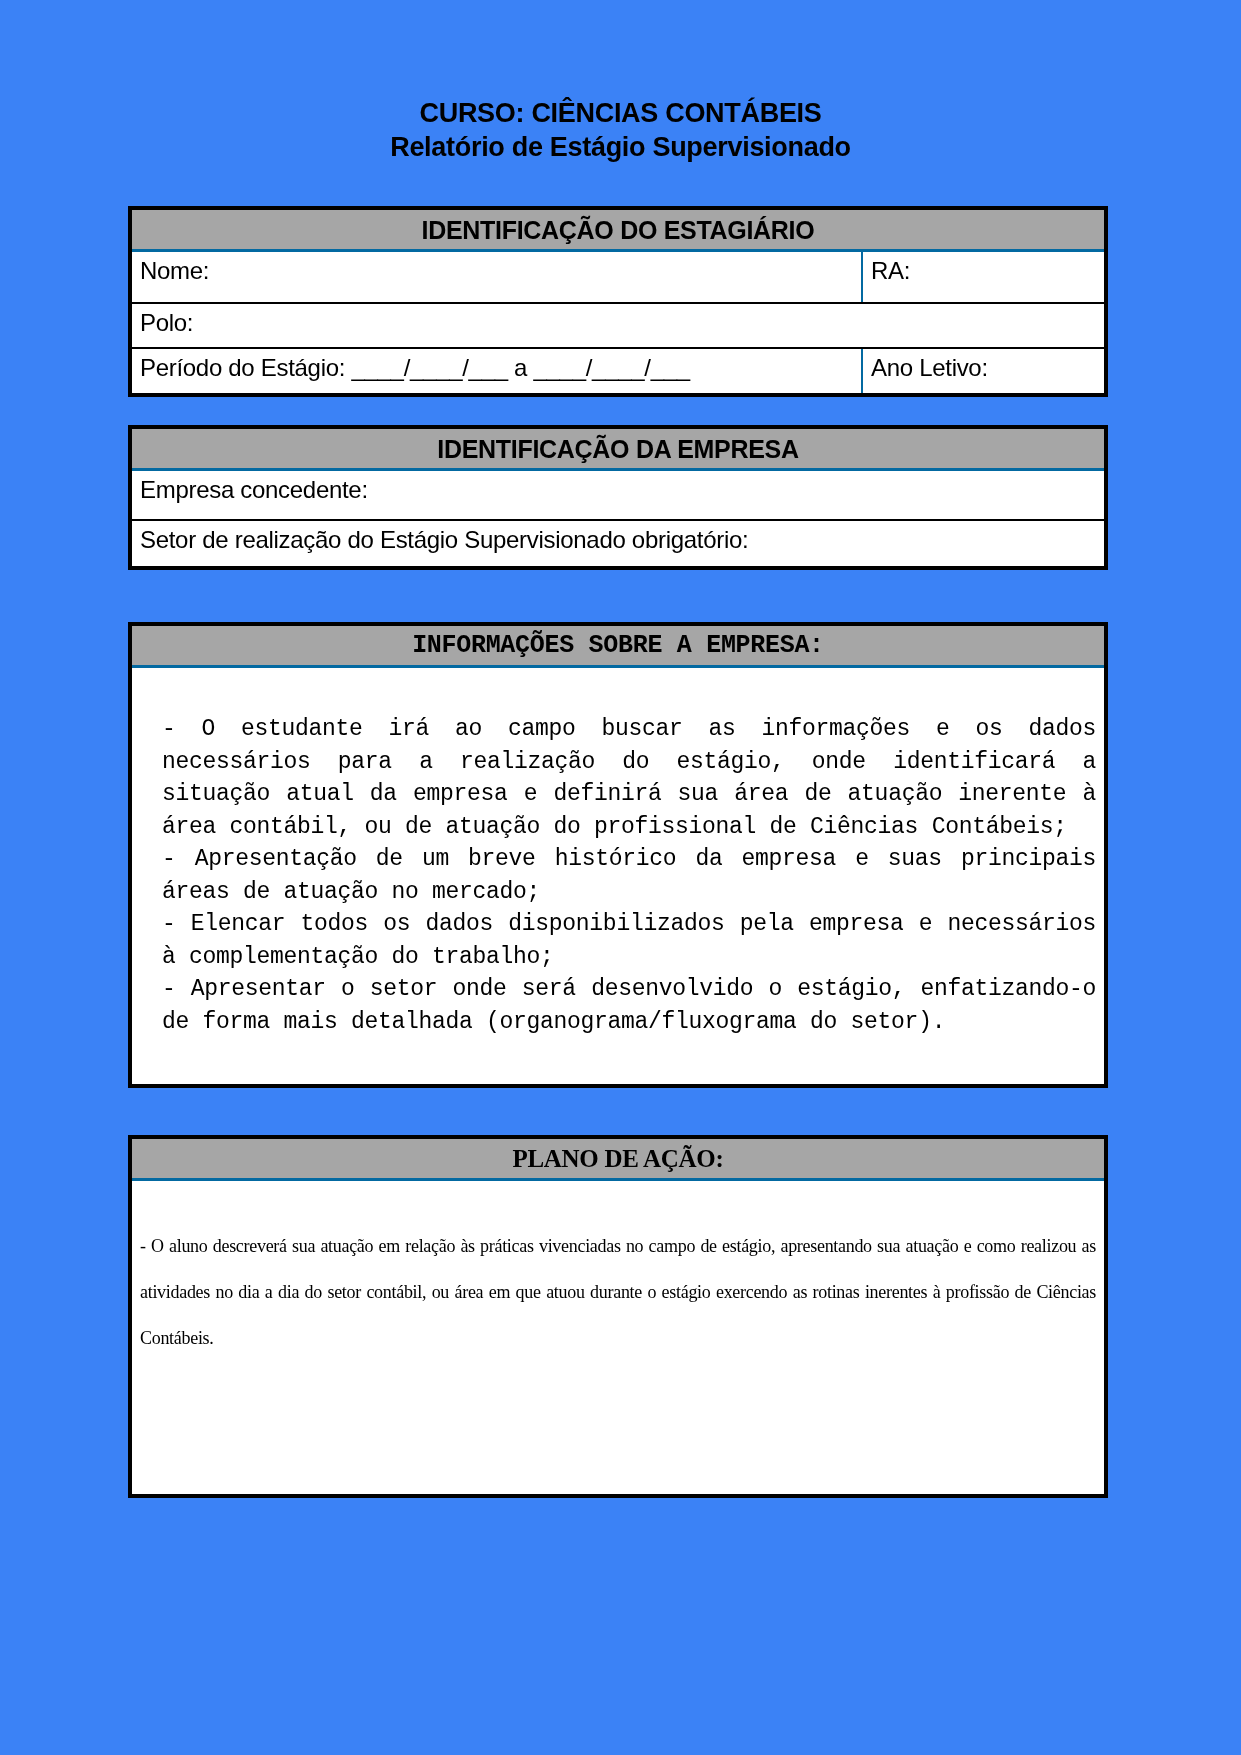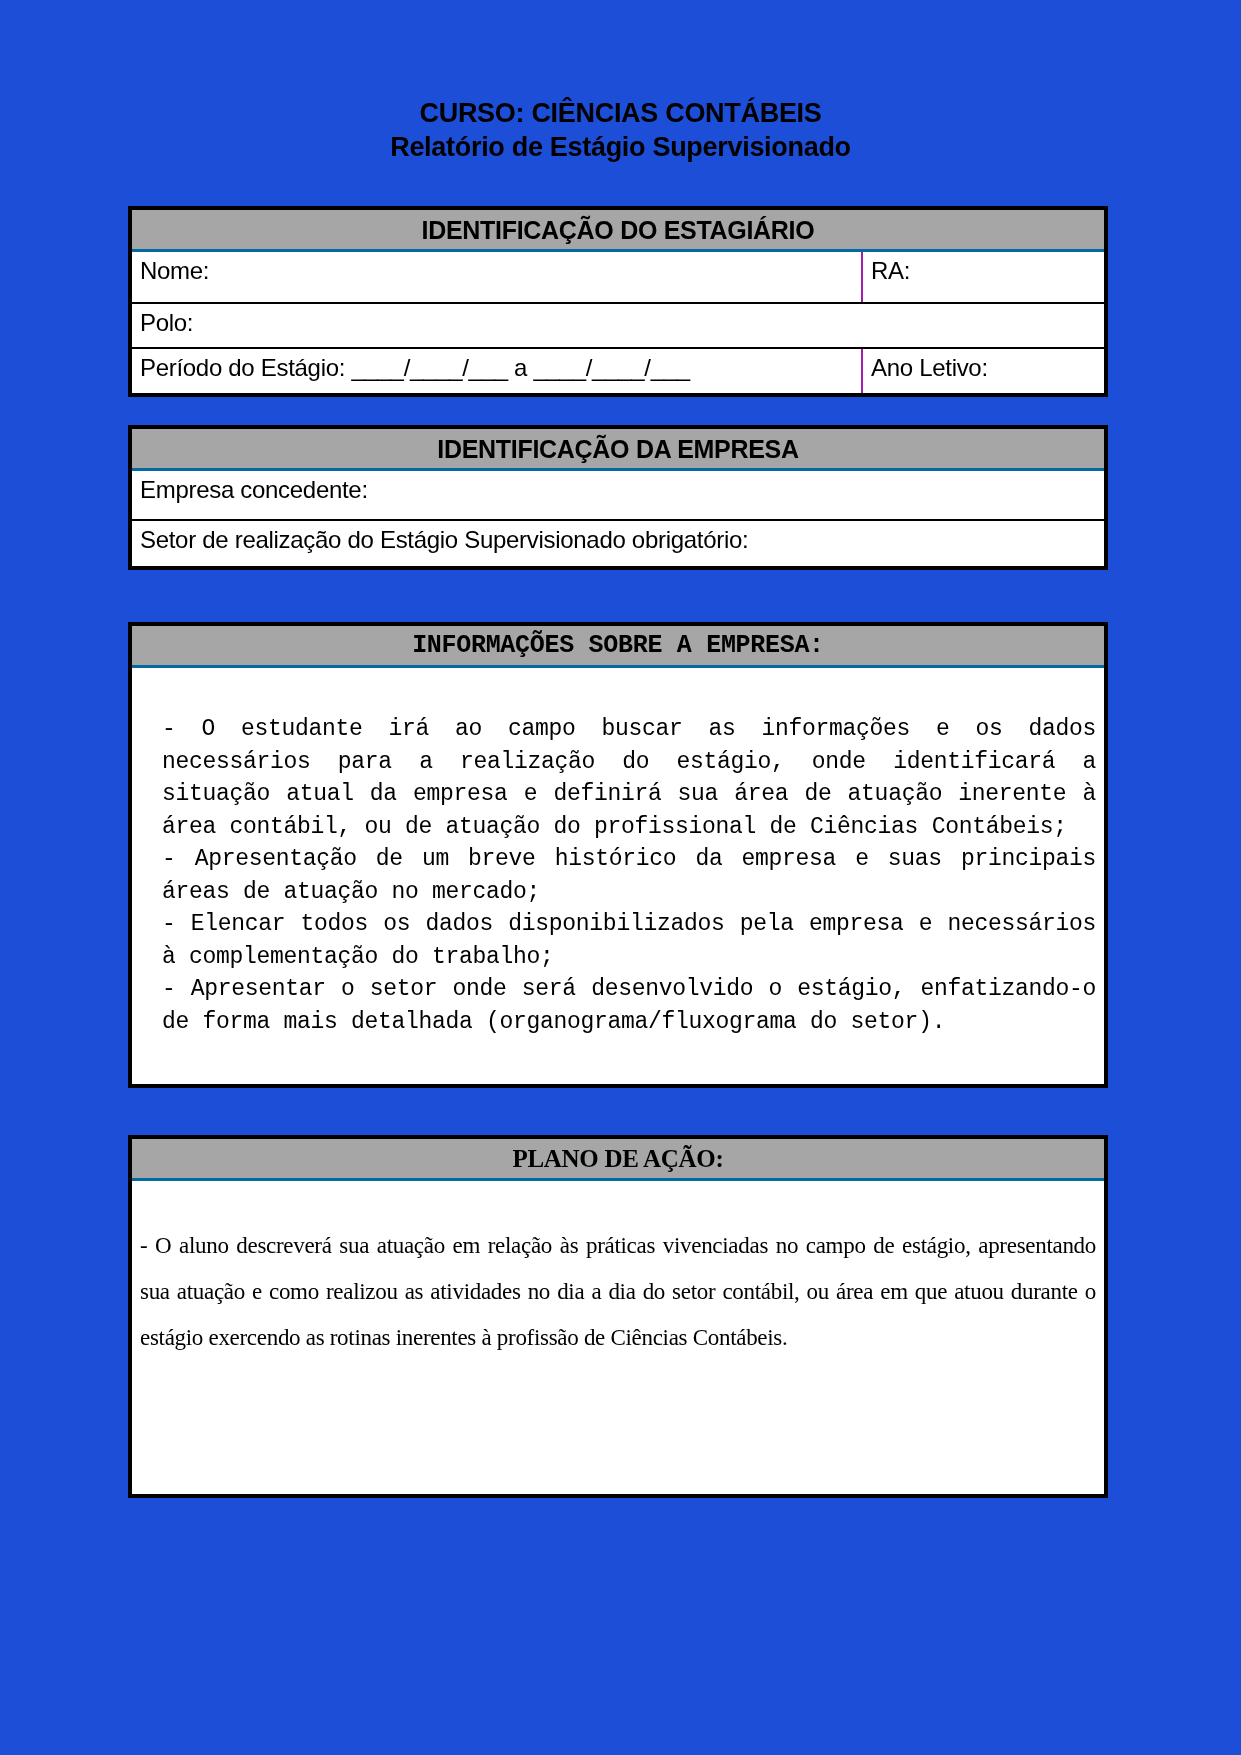--- a/index.html
+++ b/index.html
@@ -4,21 +4,21 @@
 <style>
   html, body { margin: 0; padding: 0; background: #ffffff; }
   body {
     width: 1241px; height: 1755px;
     font-family: "Liberation Sans", sans-serif;
     color: #000000;
     -webkit-font-smoothing: antialiased;
   }
   * { box-sizing: border-box; }
 
-  .page { position: relative; width: 1241px; height: 1755px; background: #1d4ed8; overflow: hidden; }
+  .page { position: relative; width: 1241px; height: 1755px; background: #3b82f6; overflow: hidden; }
 
   .titles { padding-top: 96px; text-align: center; }
   .title-line { font-size: 27px; font-weight: bold; line-height: 34px; letter-spacing: -0.3px; }
   .subtitle-line { }
 
   .content { margin-left: 128px; width: 980px; }
 
   .doc-table { border: 4px solid #000; background: #fff; }
   .t-estagiario   { margin-top: 42px; }
   .t-empresa      { margin-top: 28px; }
@@ -39,21 +39,21 @@
   .trow { display: flex; align-items: stretch; }
   .trow + .trow { border-top: 2px solid #000; }
 
   .cell {
     font-size: 24px;
     letter-spacing: -0.3px;
     padding: 4px 8px 0 8px;
     line-height: 30px;
   }
   .col-main { width: 729px; }
-  .col-side { flex: 1; border-left: 2px solid #a21caf; }
+  .col-side { flex: 1; border-left: 2px solid #0369a1; }
   .col-full { width: 100%; }
 
   .r-nome    { min-height: 50px; }
   .r-polo    { min-height: 45px; }
   .r-periodo { min-height: 46px; }
   .r-empresa { min-height: 48px; }
   .r-setor   { min-height: 47px; }
 
   .tbody-info {
     min-height: 416px;
@@ -62,21 +62,21 @@
     letter-spacing: -0.3px;
     line-height: 32.5px;
     text-align: justify;
     margin-left: 22px;
   }
   .tbody-info p { margin: 0; }
 
   .tbody-plano {
     min-height: 313px;
     padding: 42px 8px 0 8px;
-    font-size: 23px;
+    font-size: 18px;
     letter-spacing: -0.3px;
     line-height: 46px;
     text-align: justify;
   }
   .tbody-plano p { margin: 0; }
 </style>
 </head>
 <body>
 
 <div class="page">

